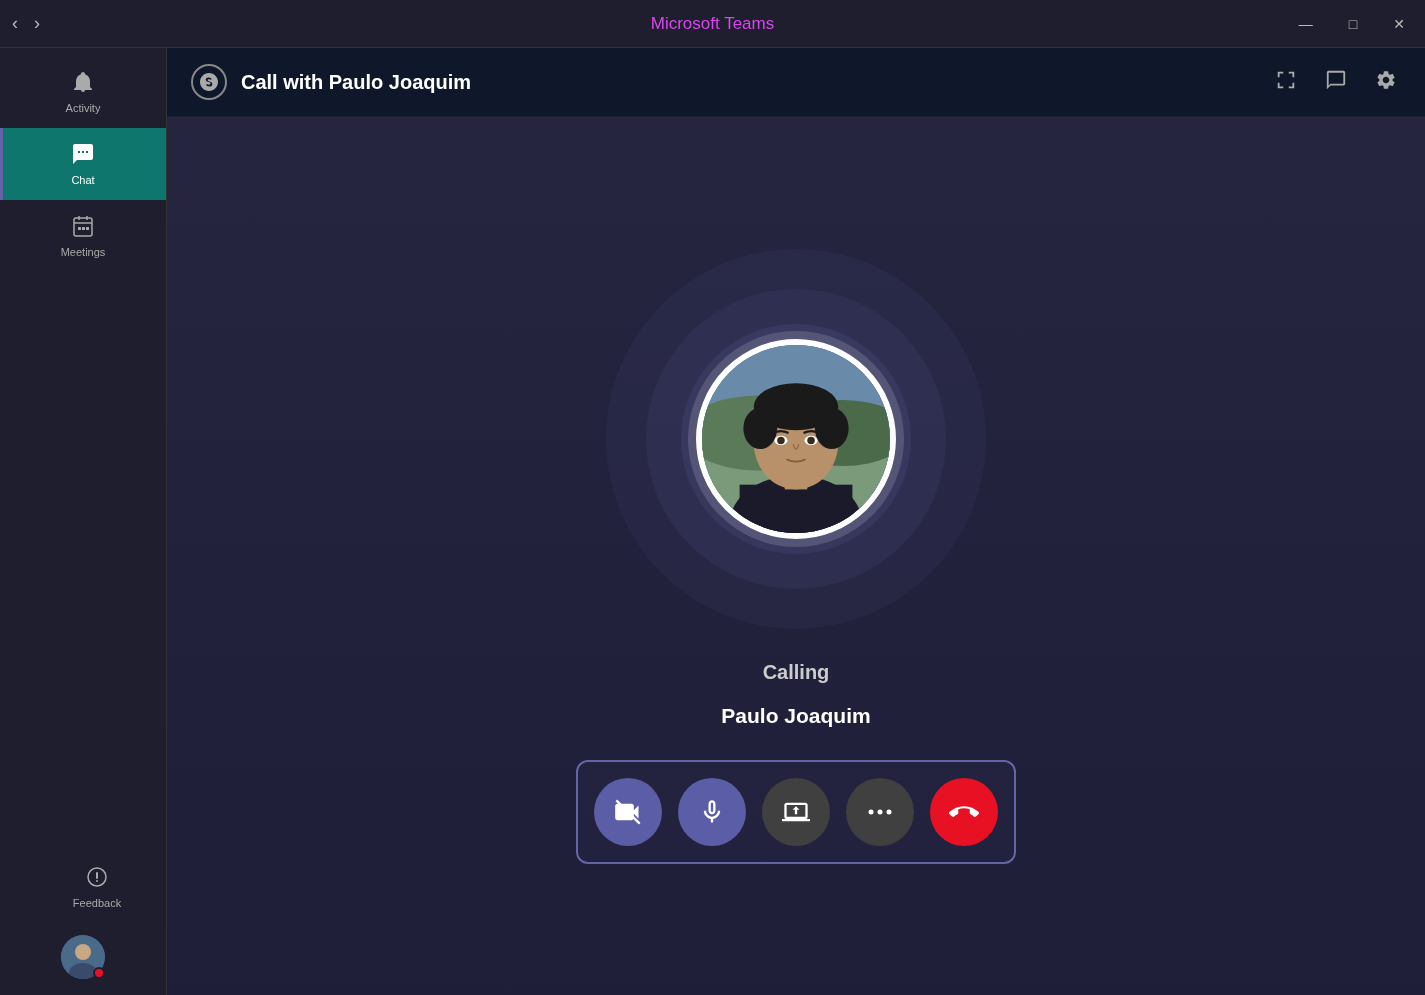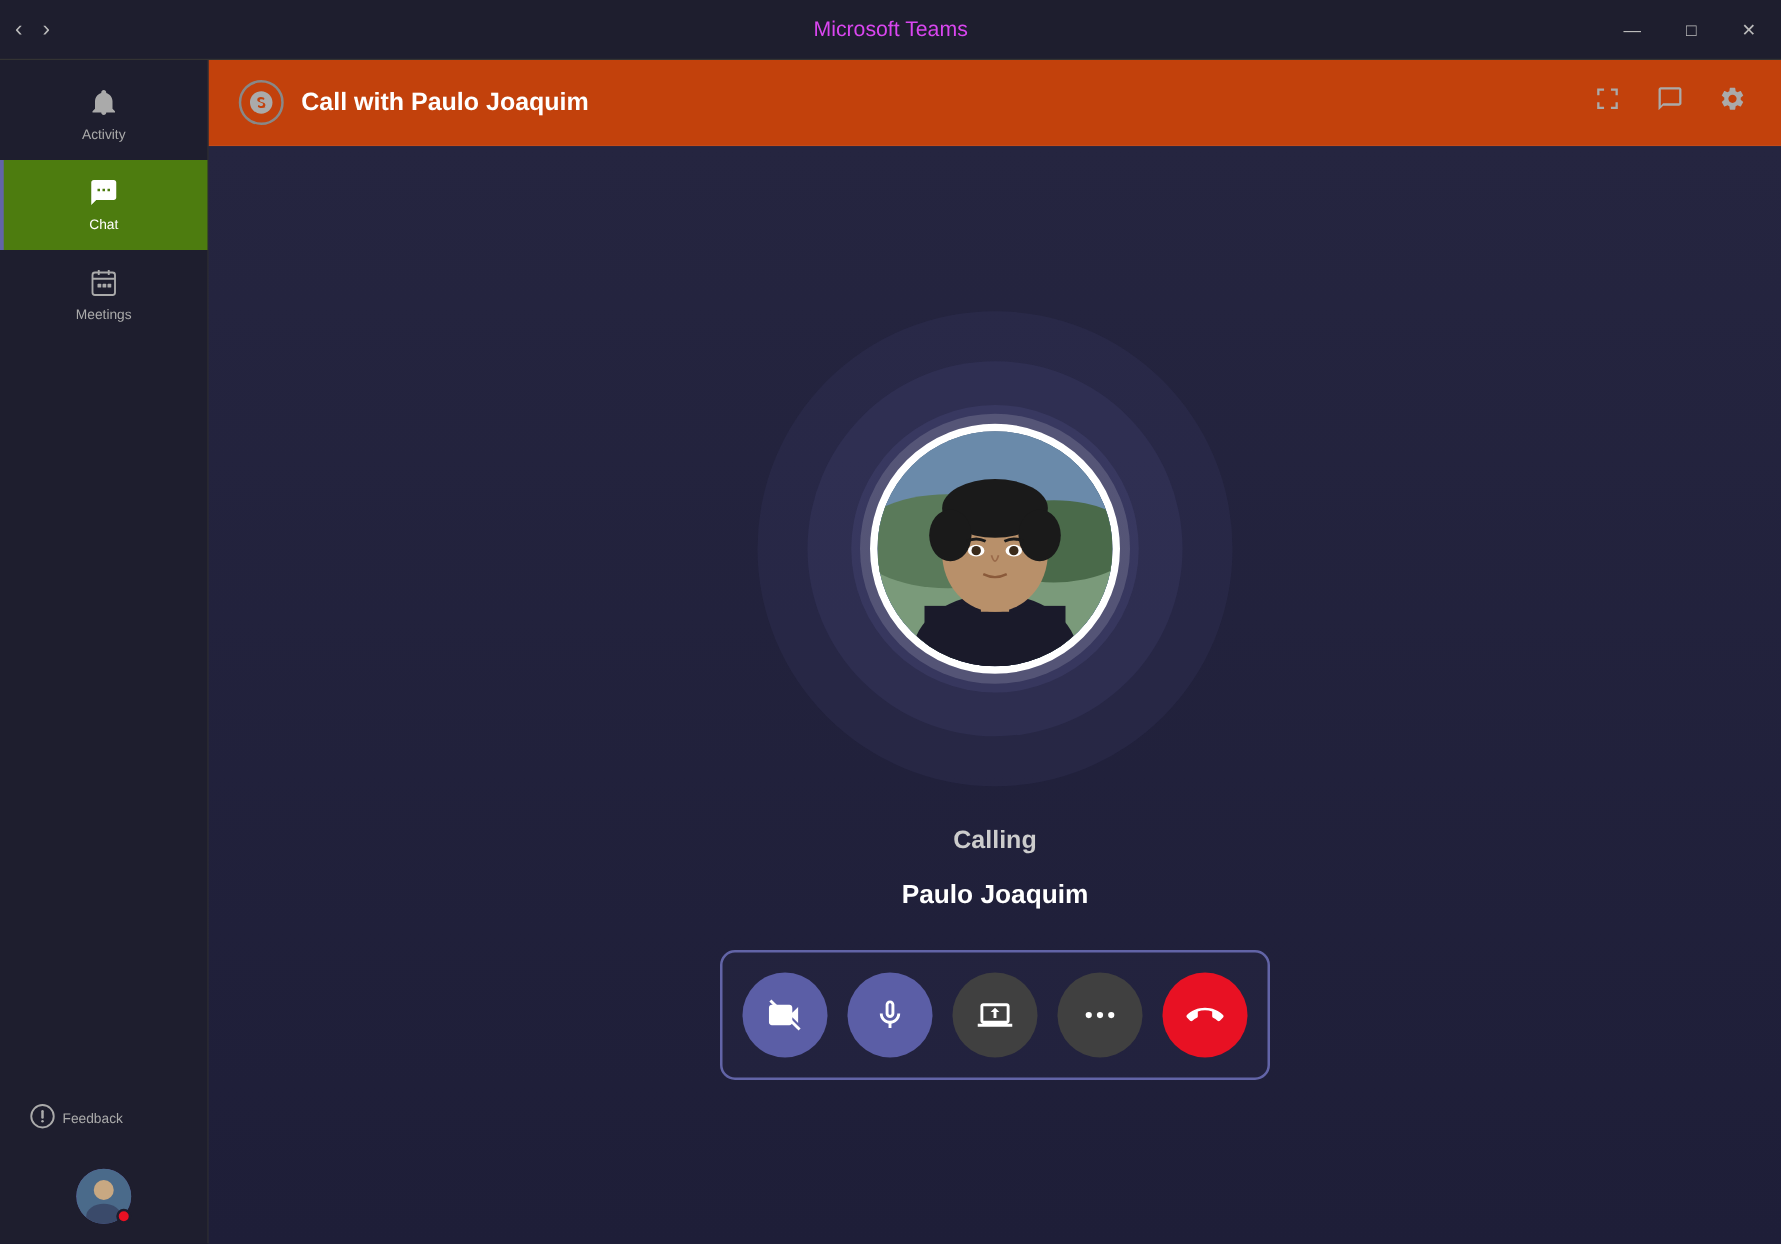--- a/index.html
+++ b/index.html
@@ -84,21 +84,21 @@
       align-items: center;
       padding: 14px 8px;
       cursor: pointer;
       color: #aaa;
       font-size: 12px;
       gap: 4px;
       position: relative;
     }
     .sidebar-item.active {
       color: #fff;
-      background: #4d7c0f;
+      background: #0f766e;
       text-align: center;
     }
     .sidebar-item.active::before {
       content: '';
       position: absolute;
       left: 0;
       top: 0;
       bottom: 0;
       width: 3px;
       background: #6264a7;
@@ -108,21 +108,21 @@
       line-height: 1;
     }
     .sidebar-label {
       font-size: 11px;
     }
     .sidebar-spacer { flex: 1; }
 
     .sidebar-feedback {
       width: 100%;
       display: flex;
-      flex-direction: row;
+      flex-direction: column;
       align-items: center;
       padding: 14px 8px;
       cursor: pointer;
       color: #aaa;
       font-size: 11px;
       gap: 4px;
       margin-left: 28px;
     }
     .avatar-container {
       position: relative;
@@ -156,21 +156,21 @@
       flex: 1;
       background: #252540;
       display: flex;
       flex-direction: column;
       position: relative;
     }
     .call-header {
       display: flex;
       align-items: center;
       padding: 16px 24px;
-      background: #c2410c;
+      background: #0f172a;
       border-bottom: 1px solid rgba(255,255,255,0.05);
     }
     .call-header-icon {
       width: 36px;
       height: 36px;
       border-radius: 50%;
       border: 2px solid #888;
       display: flex;
       align-items: center;
       justify-content: center;

